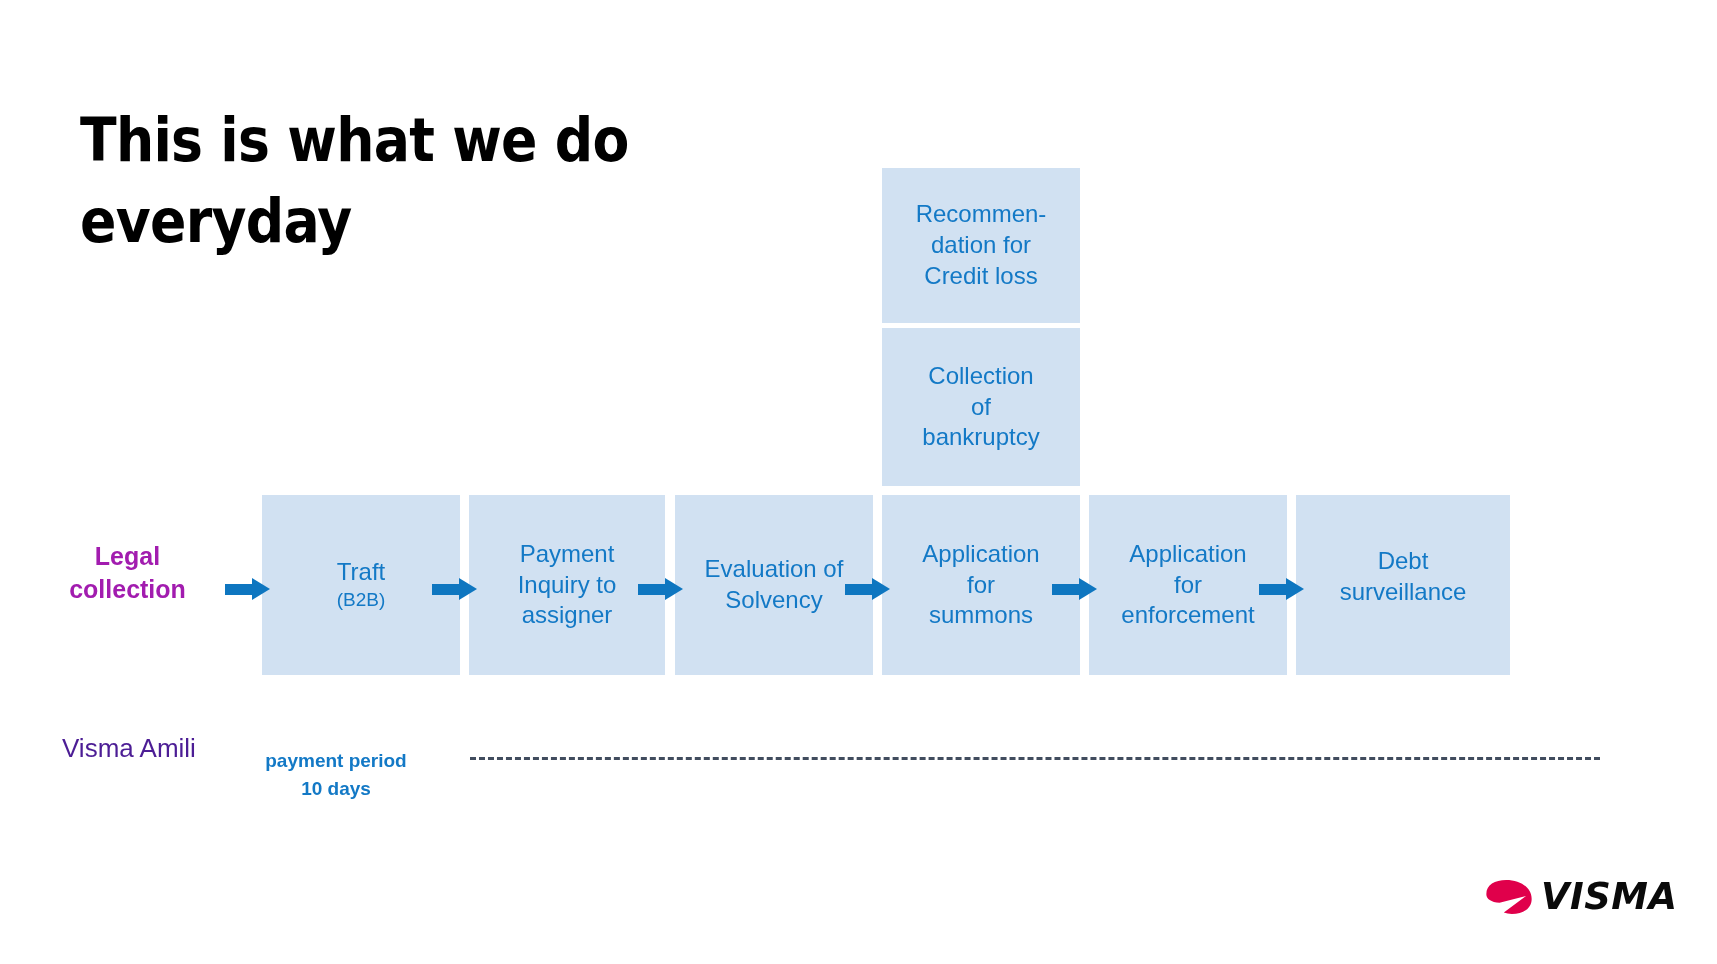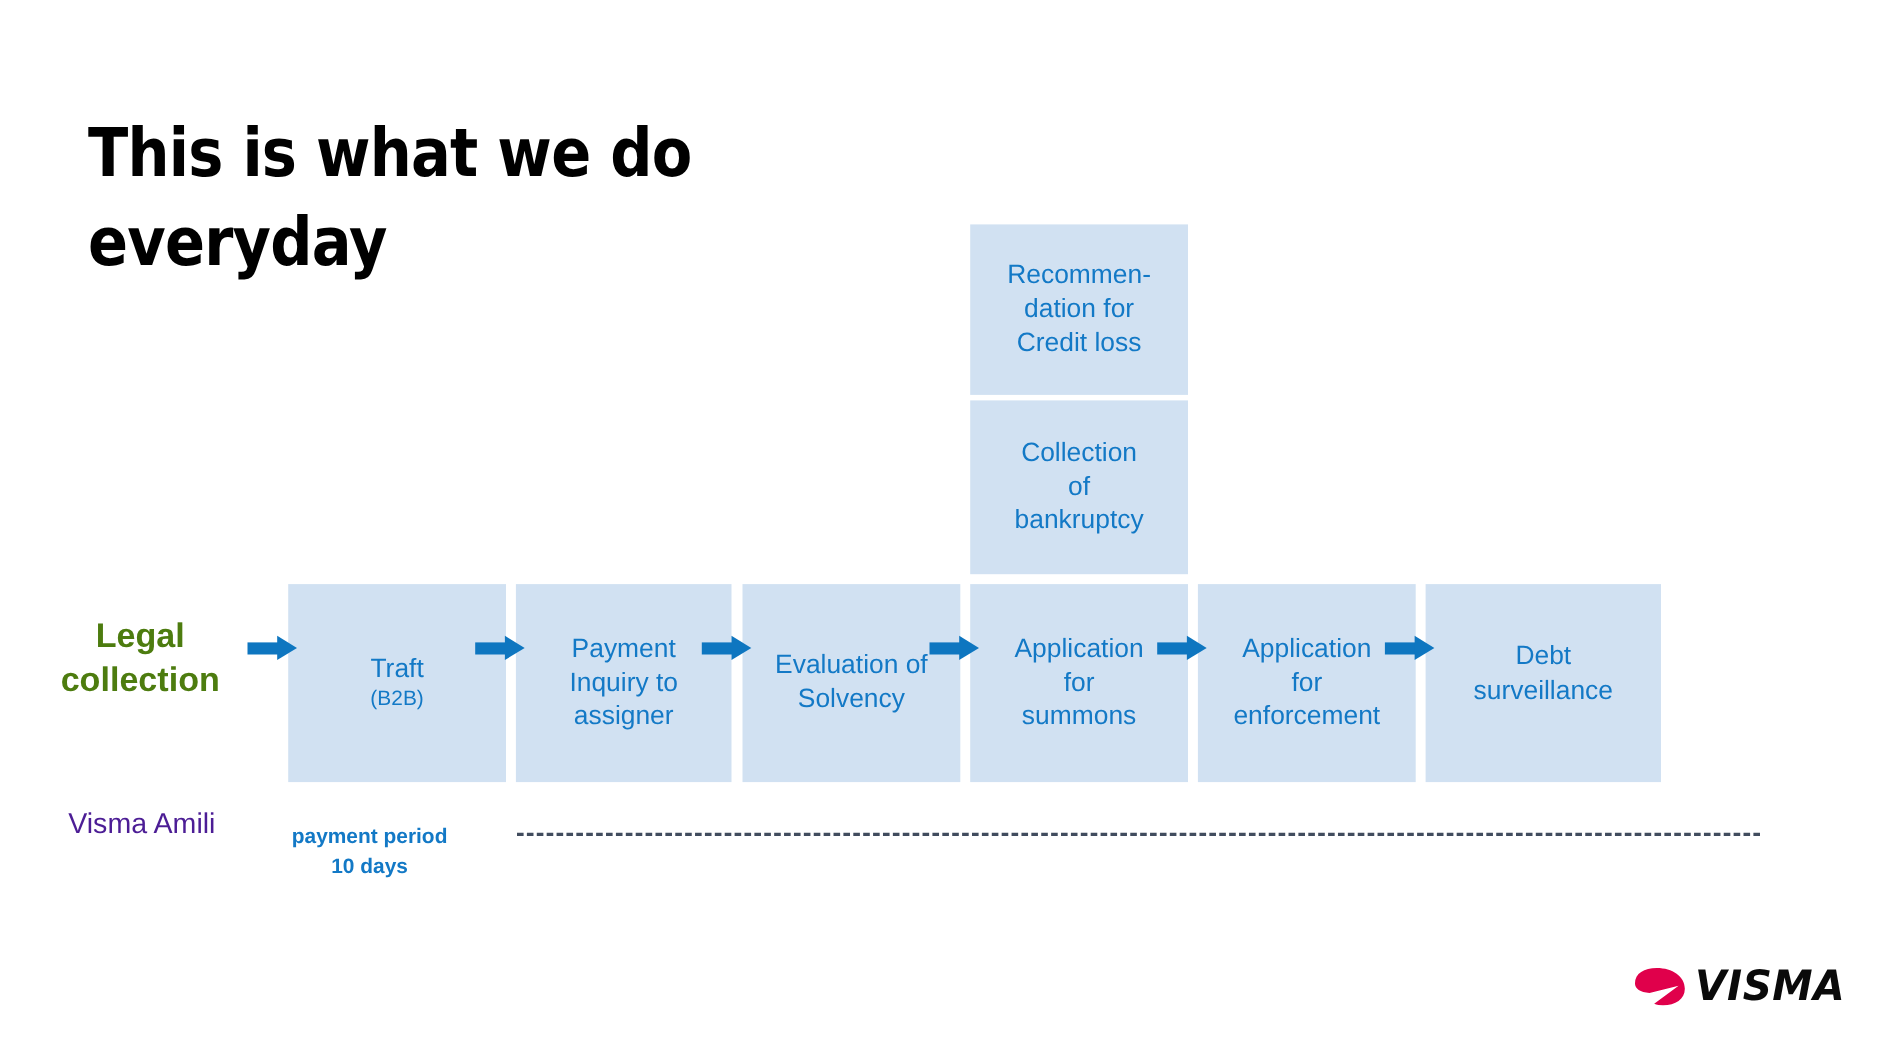--- a/index.html
+++ b/index.html
@@ -38,43 +38,41 @@
     white-space: pre-line;
   }
 
   
   #legal-collection-label {
     position: absolute;
     left: 30px;
     top: 540px;
     width: 195px;
     text-align: center;
-    font-size: 31px;
+    font-size: 25px;
     font-weight: 700;
     line-height: 1.30;
-    color: #4d7c0f;
-    white-space: pre-line;
-    margin-top: 18px;
+    color: #a21caf;
+    white-space: pre-line;
   }
 
   
   .proc-box {
     position: absolute;
     background: #D1E1F2;
     display: flex;
     align-items: center;
     justify-content: center;
     text-align: center;
     color: #1379C6;
     font-size: 24px;
     line-height: 1.28;
     white-space: pre-line;
     padding: 16px 6px;
     box-sizing: border-box;
-    margin-top: 36px;
   }
   .proc-box .sub {
     display: block;
     font-size: 19px;
     line-height: 1.3;
   }
 
   
   .row-main { top: 495px; height: 180px; }
 

